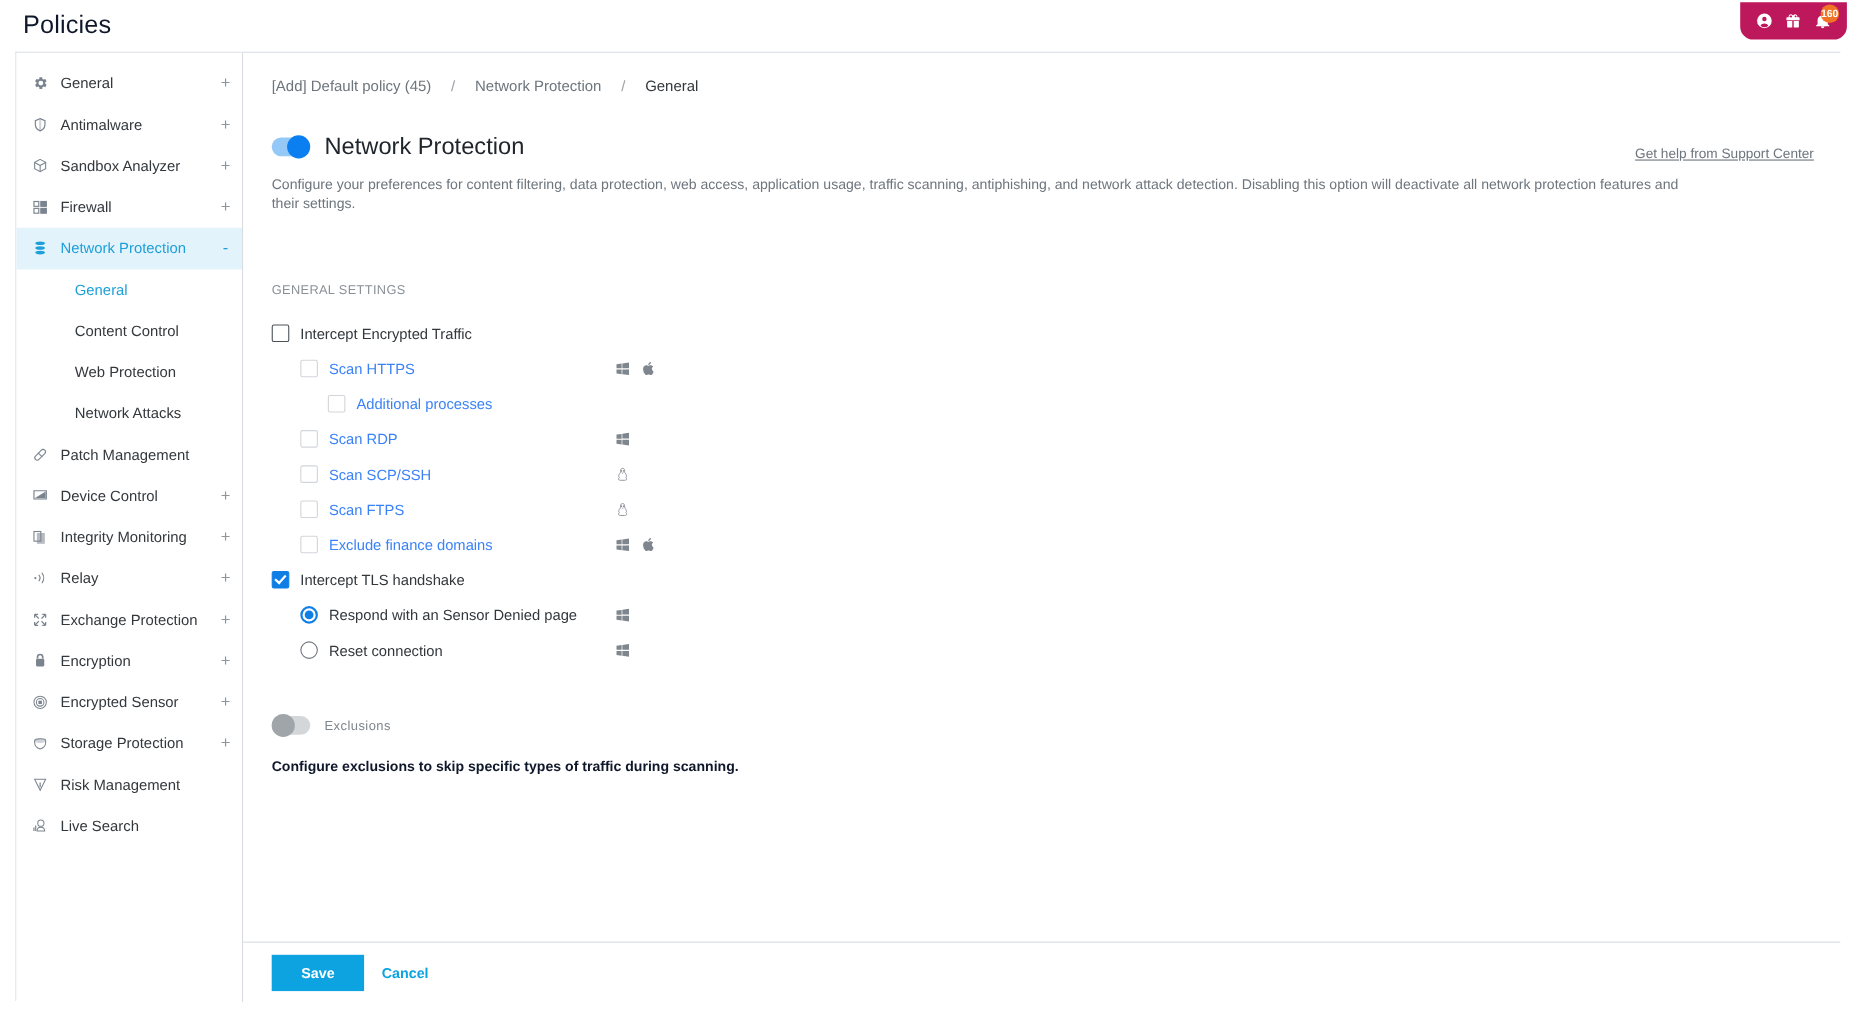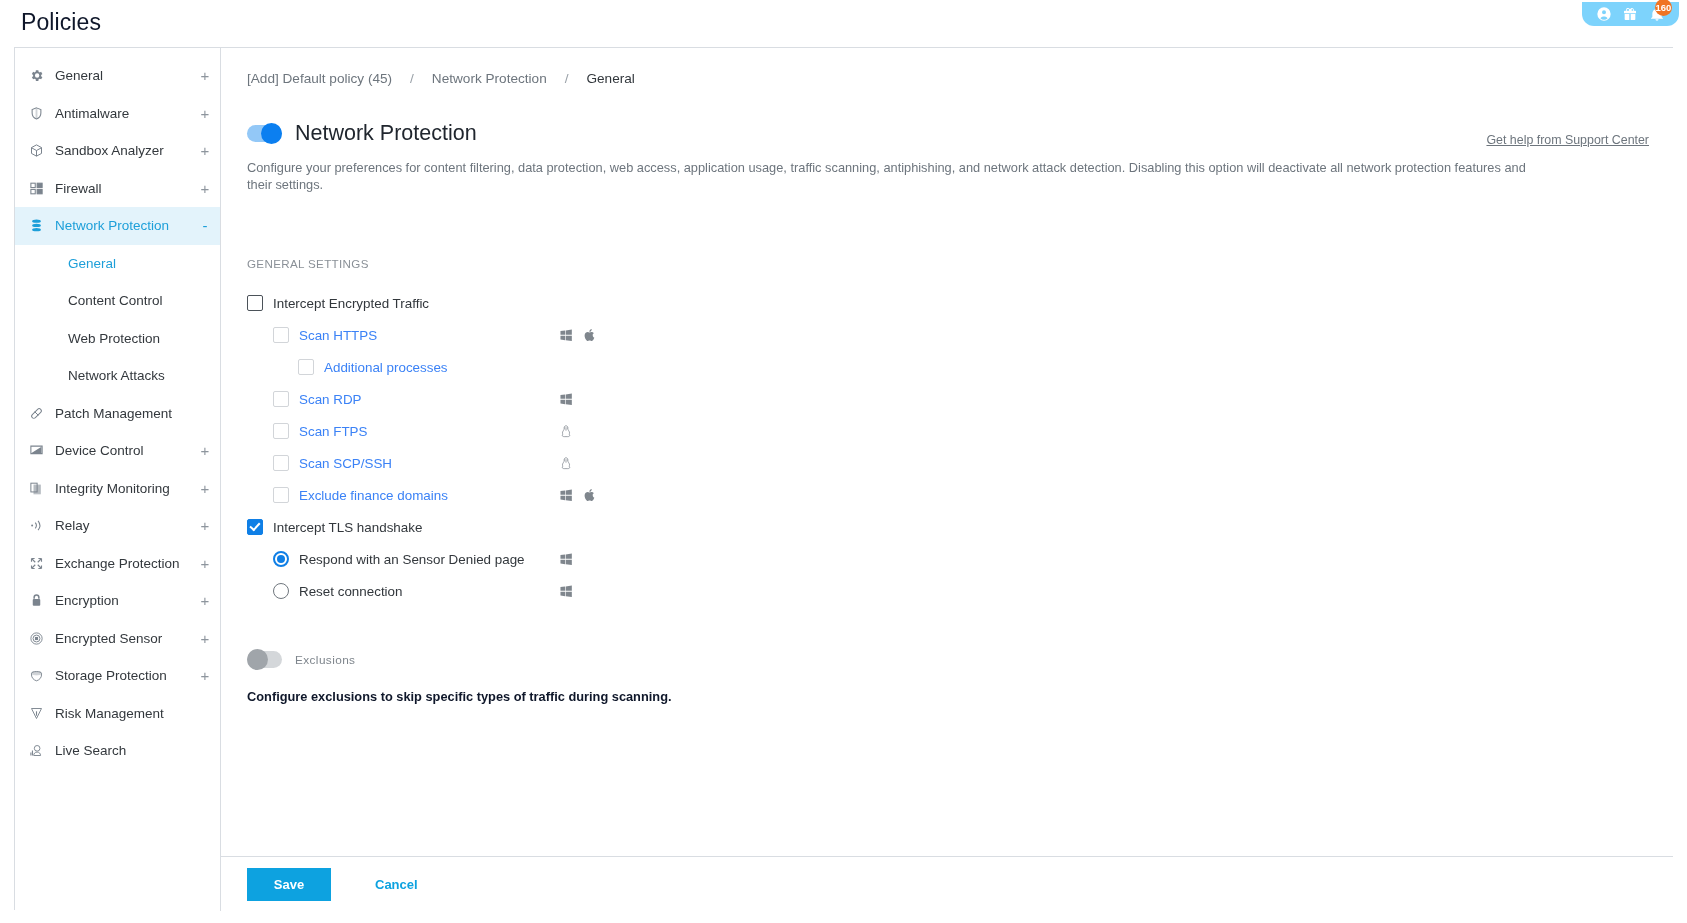--- a/index.html
+++ b/index.html
@@ -7,22 +7,22 @@
     width: 1687px; height: 923px;
     background: #ffffff;
     font-family: "Liberation Sans", sans-serif;
     overflow: hidden;
   }
   body { position: relative; }
 
   
   .topbar-pill {
     position: absolute; top: 2px; right: 8px;
-    height: 24px; width: 97px;
-    background: #7dd3fc;
+    height: 34px; width: 97px;
+    background: #be185d;
     border-radius: 0 0 12px 12px;
     display: flex; align-items: center; justify-content: space-around;
     padding: 0 9px;
     z-index: 30;
   }
   .topbar-pill .ticon { color:#fff; display:flex; align-items:center; position:relative; }
   .badge {
     position:absolute; top:-7px; left:6px;
     background:#f07423; color:#fff;
     font-size:9.5px; font-weight:bold;
@@ -206,21 +206,21 @@
     font-size:12.8px; color:#0f172a;
     margin-top:21px;
     font-weight:bold;
   }
 
   
   .footer {
     border-top:1px solid #d9dde2;
     height:55px; flex:0 0 55px;
     display:flex; align-items:center;
-    padding-left:26px; gap:28px;
+    padding-left:26px; gap:0;
   }
   .btn-save {
     background:#0da2e0; color:#fff;
     font-size:13px; font-weight:bold;
     border:none; height:33px; width:84px;
     cursor:pointer;
     font-family:"Liberation Sans", sans-serif;
   }
   .btn-cancel {
     background:transparent; color:#0da2e0;
@@ -506,36 +506,36 @@
             <span class="pi">
               <svg width="14" height="14" viewBox="0 0 24 24" fill="currentColor">
                   <path d="M2.5 5.3l8-1.1v7.4h-8V5.3zm0 8.1h8v7.4l-8-1.1v-6.3zM11.6 4.1L22 2.6v8.9H11.6V4.1zm0 9.3H22v8.9l-10.4-1.5v-7.4z"></path>
                 </svg>
             </span>
           </span>
         </div>
 
         <div class="opt-row ind1">
           <span class="cb dis"></span>
-          <span class="opt-label dis">Scan FTPS</span>
+          <span class="opt-label dis">Scan SCP/SSH</span>
           <span class="plat-wrap">
             <span class="pi">
               <svg width="14" height="15" viewBox="0 0 24 24" fill="none" stroke="currentColor" stroke-width="1.3">
                 <path d="M12 2.2c-2 0-3.2 1.6-3.2 3.6 0 1.3.2 2.1-.3 3-1 1.8-2.6 3.6-2.6 5.6 0 .9.4 1.5 1 1.9-.6.9-1.3 1.7-1.3 2.5 0 1.3 1.6 2 3.4 2h6c1.8 0 3.4-.7 3.4-2 0-.8-.7-1.6-1.3-2.5.6-.4 1-1 1-1.9 0-2-1.6-3.8-2.6-5.6-.5-.9-.3-1.7-.3-3 0-2-1.2-3.6-3.2-3.6z"></path>
                 <ellipse cx="10.3" cy="6.2" rx="0.95" ry="1.3" fill="currentColor" stroke="none"></ellipse>
                 <ellipse cx="13.7" cy="6.2" rx="0.95" ry="1.3" fill="currentColor" stroke="none"></ellipse>
                 <path d="M10.6 9.1c.5.6 2.3.6 2.8 0"></path>
               </svg>
             </span>
           </span>
         </div>
 
         <div class="opt-row ind1">
           <span class="cb dis"></span>
-          <span class="opt-label dis">Scan SCP/SSH</span>
+          <span class="opt-label dis">Scan FTPS</span>
           <span class="plat-wrap">
             <span class="pi">
               <svg width="14" height="15" viewBox="0 0 24 24" fill="none" stroke="currentColor" stroke-width="1.3">
                 <path d="M12 2.2c-2 0-3.2 1.6-3.2 3.6 0 1.3.2 2.1-.3 3-1 1.8-2.6 3.6-2.6 5.6 0 .9.4 1.5 1 1.9-.6.9-1.3 1.7-1.3 2.5 0 1.3 1.6 2 3.4 2h6c1.8 0 3.4-.7 3.4-2 0-.8-.7-1.6-1.3-2.5.6-.4 1-1 1-1.9 0-2-1.6-3.8-2.6-5.6-.5-.9-.3-1.7-.3-3 0-2-1.2-3.6-3.2-3.6z"></path>
                 <ellipse cx="10.3" cy="6.2" rx="0.95" ry="1.3" fill="currentColor" stroke="none"></ellipse>
                 <ellipse cx="13.7" cy="6.2" rx="0.95" ry="1.3" fill="currentColor" stroke="none"></ellipse>
                 <path d="M10.6 9.1c.5.6 2.3.6 2.8 0"></path>
               </svg>
             </span>
           </span>

